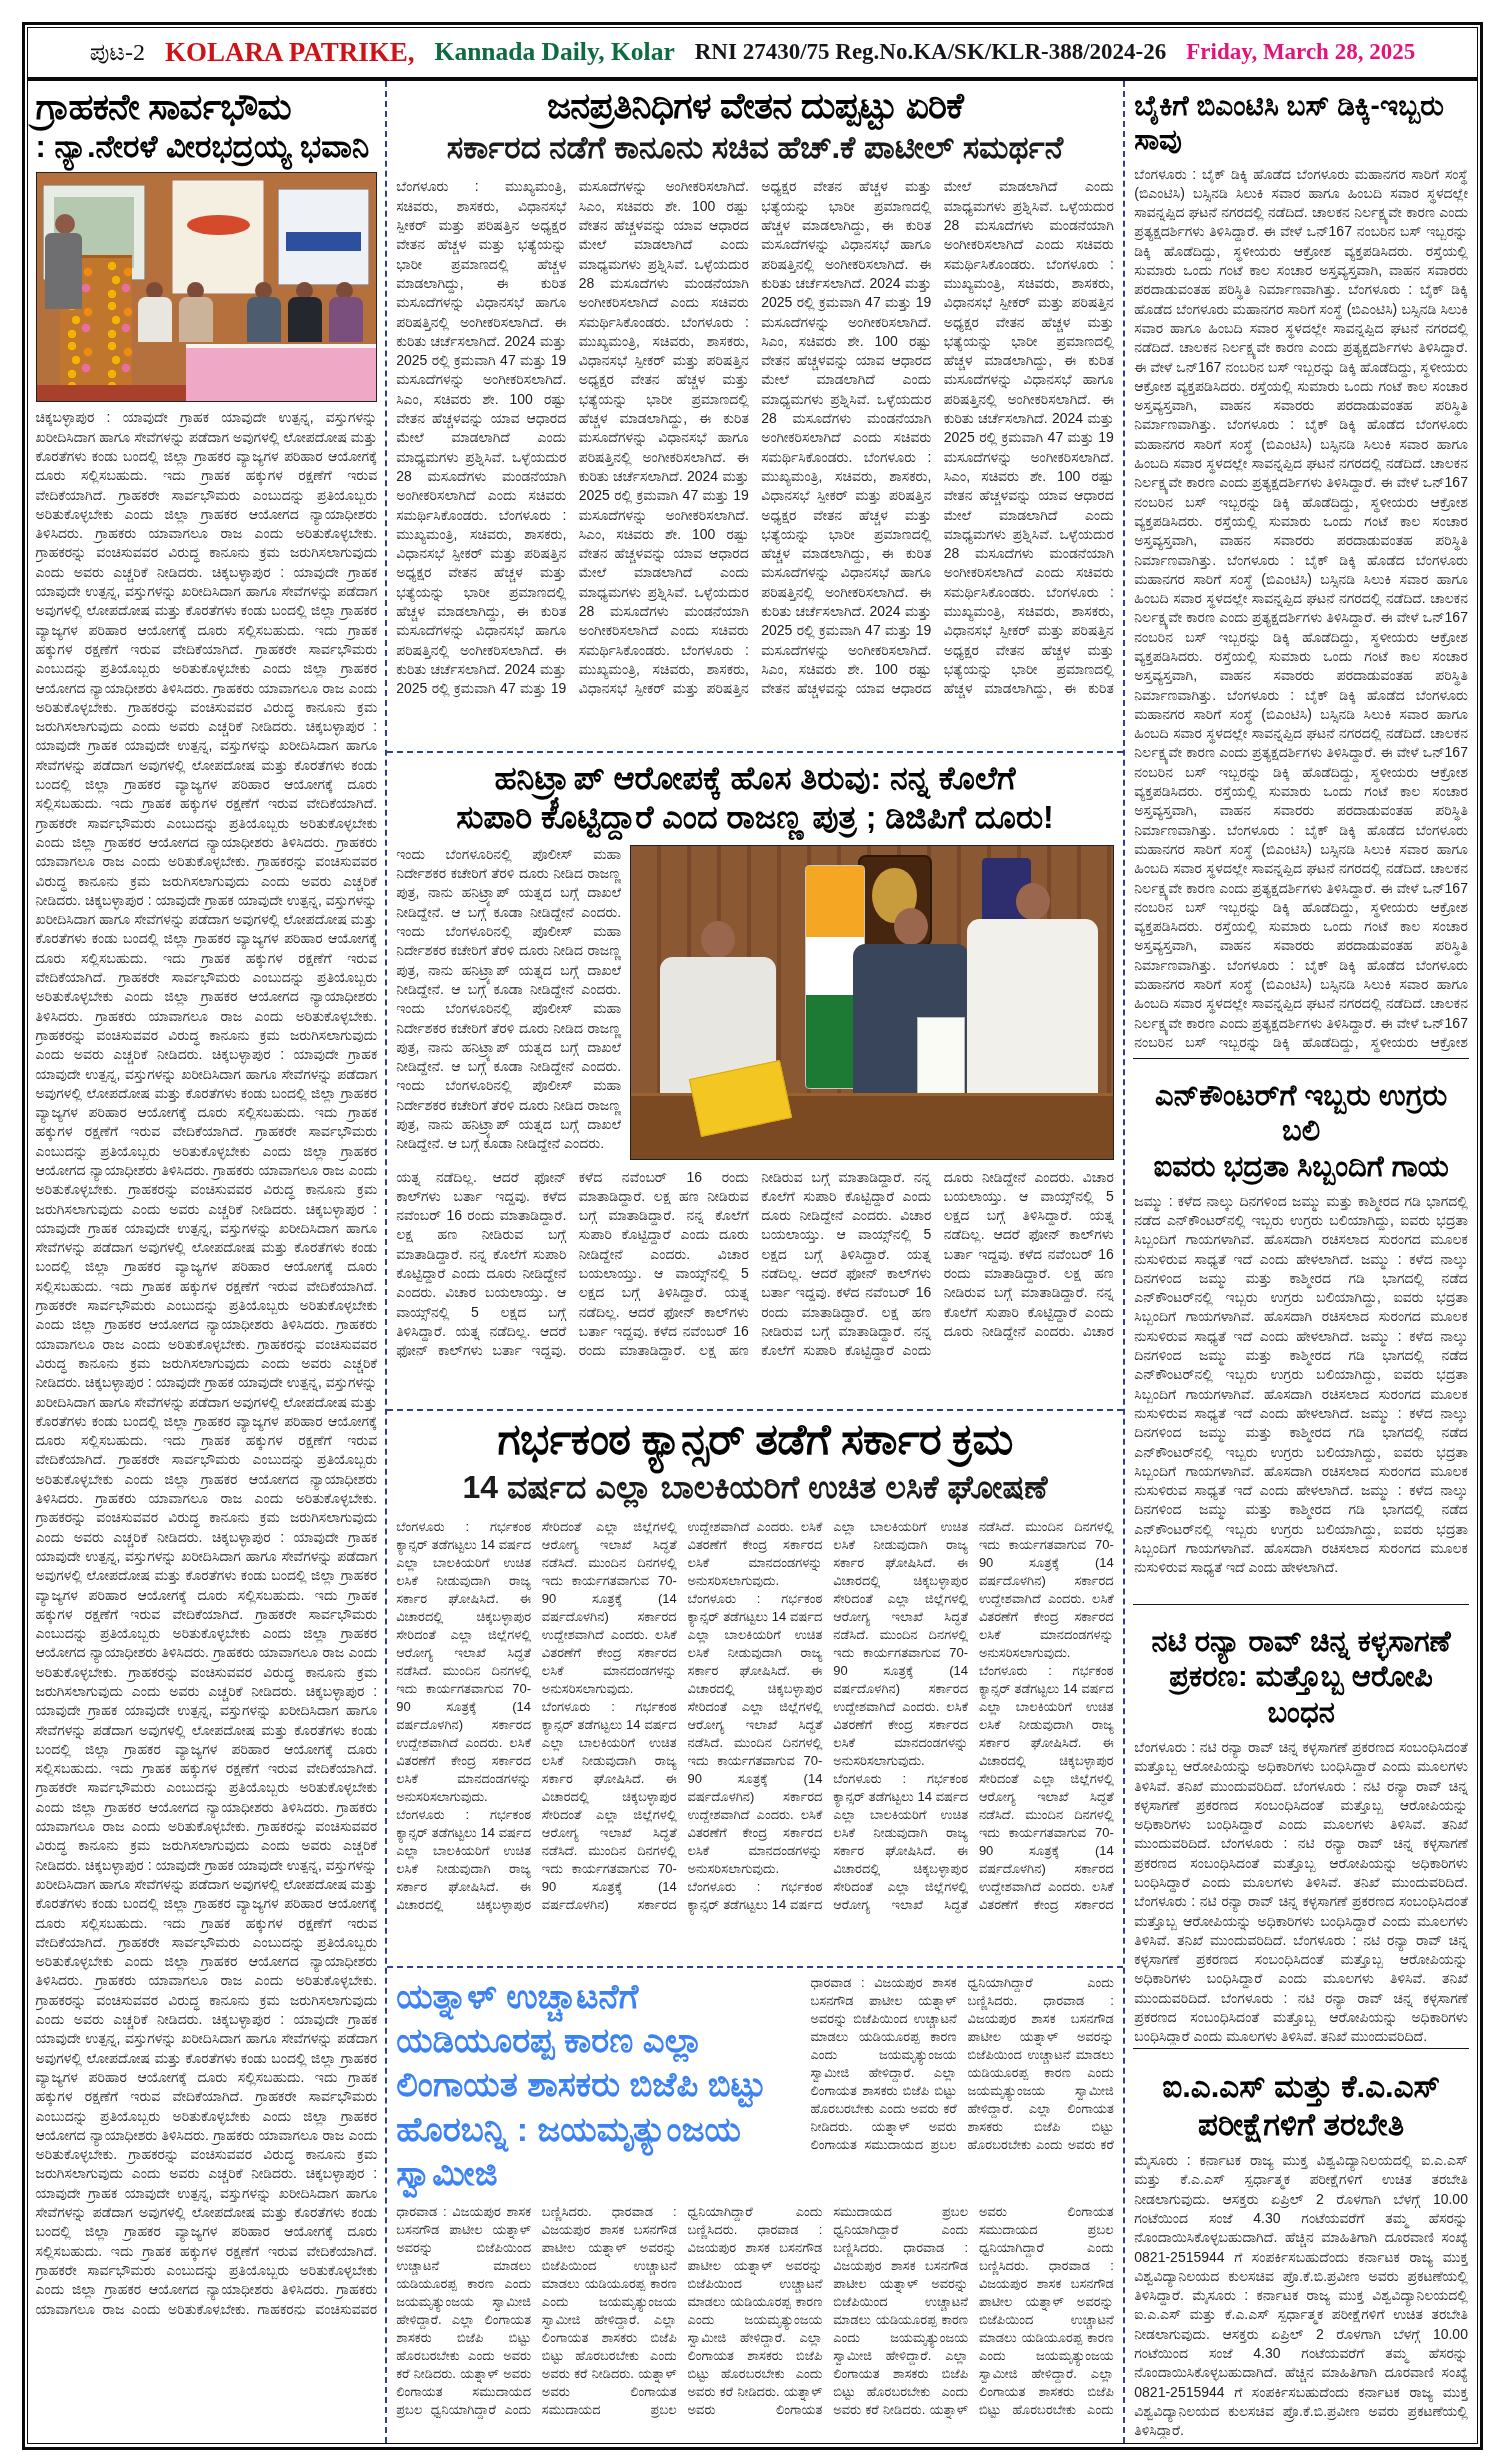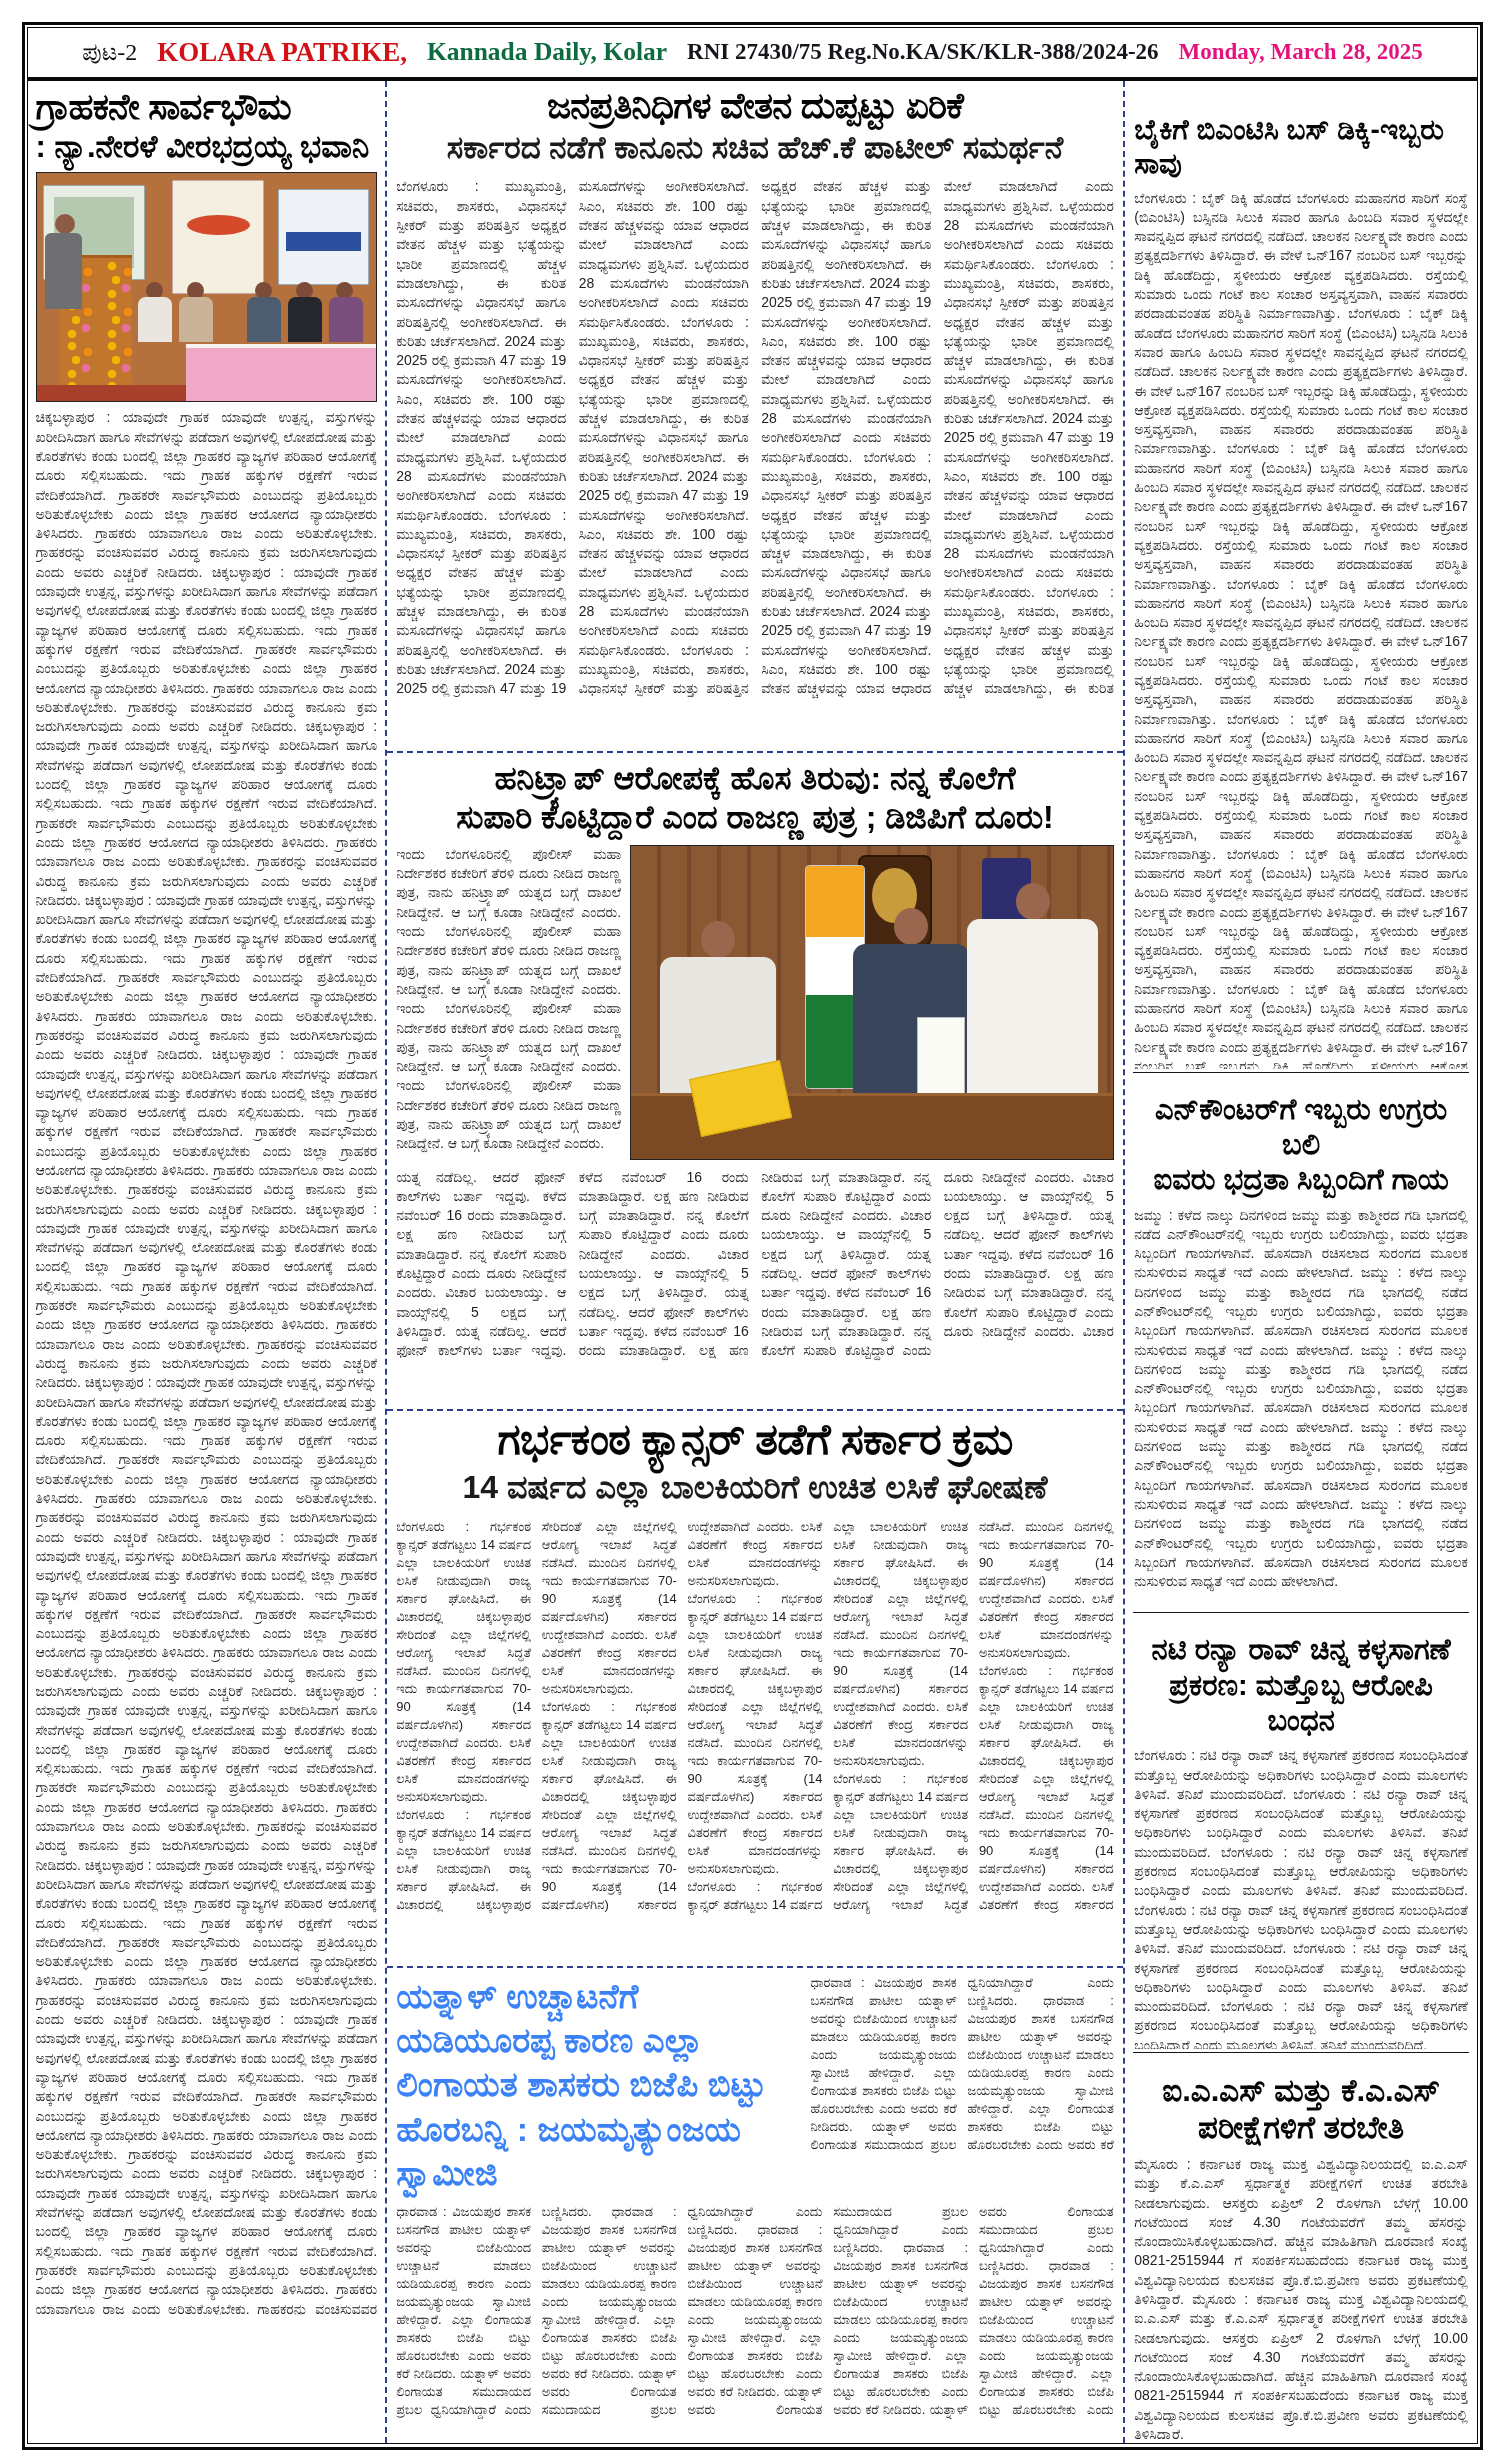--- a/index.html
+++ b/index.html
@@ -23,21 +23,21 @@
   .masthead .sub   { font-size:25.5px; font-weight:bold; color:#0e6b40; }
   .masthead .rni   { font-size:23px; font-weight:bold; color:#15151c; }
   .masthead .date  { font-size:23px; font-weight:bold; color:#e5127d; }
 
   
   .content { flex:1 1 auto; display:flex; overflow:hidden; }
   .zone-left  { width:357px; flex:0 0 357px; padding:6.2px 7.7px 4.6px 7.7px; overflow:hidden; }
   .zone-center{ flex:1 1 auto; border-left:2.3px dashed #2e3f8f; border-right:2.3px dashed #2e3f8f;
                 display:flex; flex-direction:column; overflow:hidden; }
   .zone-right { width:352px; flex:0 0 352px; padding:4.6px 7.7px; overflow:hidden;
-                display:flex; flex-direction:column;margin-top:24px; }
+                display:flex; flex-direction:column; }
 
   
   .body-txt { font-size:14px; line-height:19.3px; text-align:justify; color:#222;
               overflow:hidden; word-break:break-word; }
 
   
   .lh1 { font-size:36px; font-weight:bold; line-height:1.12; color:#050505; letter-spacing:-0.8px; }
   .lh2 { font-size:31px; font-weight:bold; line-height:1.15; color:#050505; margin-top:1.5px; }
   .photo-left { position:relative; height:230px; margin:7.7px 0 6.2px 0;
                 background:#b4703d; border:1.5px solid #222; overflow:hidden; }
@@ -130,21 +130,21 @@
 
 <div id="page">
   <div class="frame">
     <div class="frame-inner">
 
       <div class="masthead">
         <span class="pg">ಪುಟ-2</span>
         <span class="paper">KOLARA PATRIKE,</span>
         <span class="sub">Kannada Daily, Kolar</span>
         <span class="rni">RNI 27430/75 Reg.No.KA/SK/KLR-388/2024-26</span>
-        <span class="date">Monday, March 28, 2025</span>
+        <span class="date">Friday, March 28, 2025</span>
       </div>
 
       <div class="content">
 
         <div class="zone-left">
           <div>
             <div class="lh1">ಗ್ರಾಹಕನೇ ಸಾರ್ವಭೌಮ</div>
             <div class="lh2">: ನ್ಯಾ.ನೇರಳೆ ವೀರಭದ್ರಯ್ಯ ಭವಾನಿ</div>
 
             <div class="photo-left" title="ವೇದಿಕೆಯಲ್ಲಿ ಭಾಷಣ ಮಾಡುತ್ತಿರುವ ನ್ಯಾಯಾಧೀಶರು">

